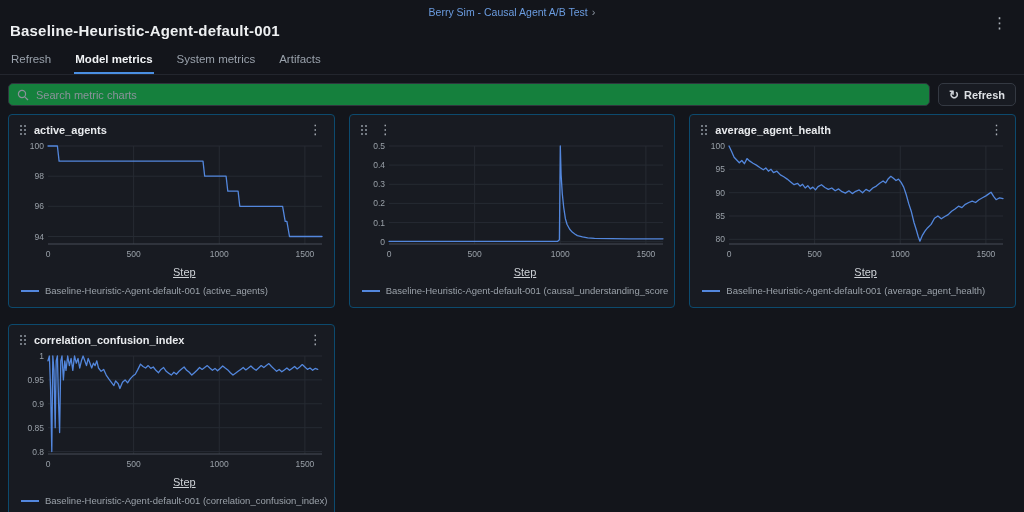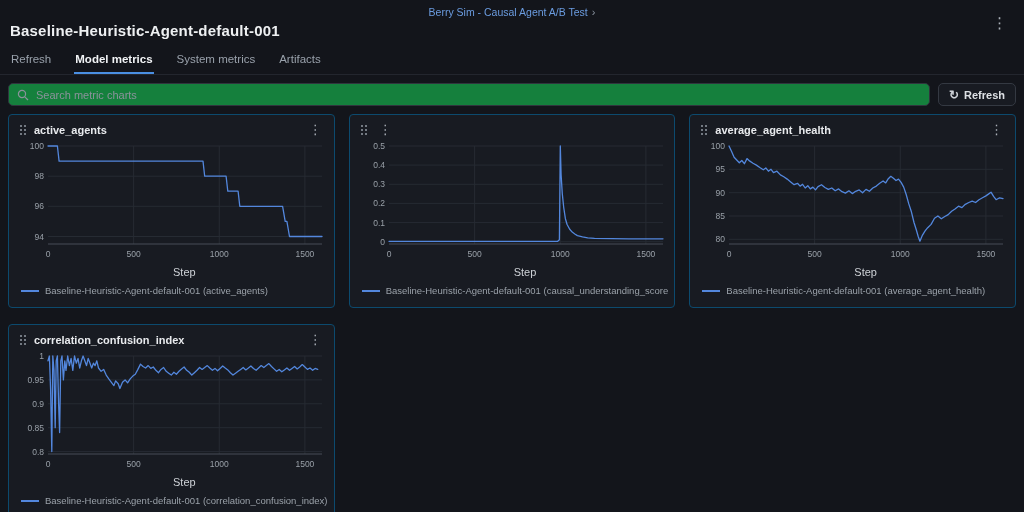--- a/index.html
+++ b/index.html
@@ -36,21 +36,21 @@
   .grid { display:grid; grid-template-columns:repeat(3, 1fr); gap:16px 14px; padding:8px; }
   .panel { background:#181b22; border:1px solid #0c4a6e; border-radius:4px; height:194px;
            padding:0 6px 4px 6px; overflow:hidden; }
   .panel-head { display:flex; align-items:center; gap:7px; padding:7px 2px 2px 4px; }
   .drag { color:#8b929b; cursor:grab; display:flex; }
   .panel-title { font-size:11px; font-weight:700; color:#e8eaed; flex:1;
                  white-space:nowrap; overflow:hidden; }
   .kebab { color:#aab0b8; font-size:13px; cursor:pointer; padding:0 4px; }
   .chart { height:128px; }
   .chart svg text.tick { font-size:8.5px; fill:#99a0a8; font-family:"Liberation Sans", sans-serif; }
-  .xlabel { text-align:center; padding-left:26px; font-size:11px; color:#ced2d7; margin-top:-1px; }
+  .xlabel { text-align:center; padding-left:26px; font-size:11px; color:#ced2d7; margin-top:-1px;text-decoration:underline; }
   .legend { display:flex; align-items:center; gap:6px; padding:7px 0 0 6px; }
   .legend .swatch { width:18px; height:2px; background:#5387dd; flex:none; }
   .legend .ltext { font-size:9.5px; color:#9aa1a9; white-space:nowrap; overflow:hidden; }
 </style>
 </head>
 <body>
 
 <div class="topbar">
   <div class="breadcrumb">
     <span>Berry Sim - Causal Agent A/B Test</span><span class="chev">›</span>

